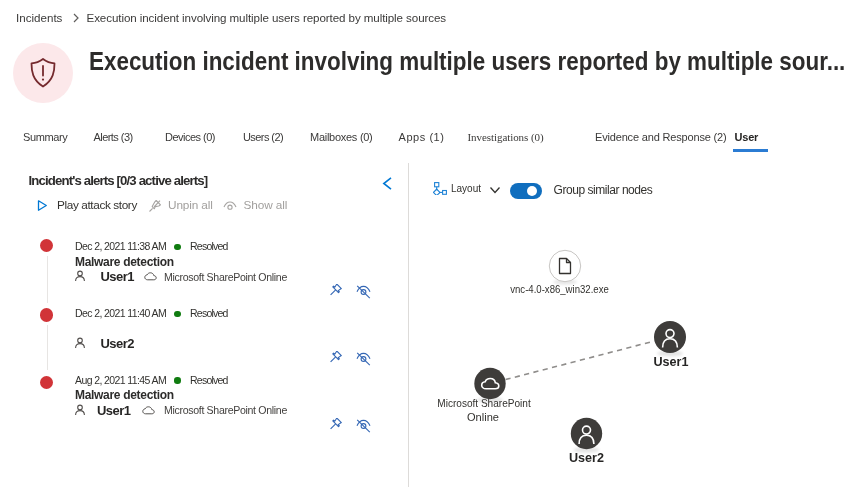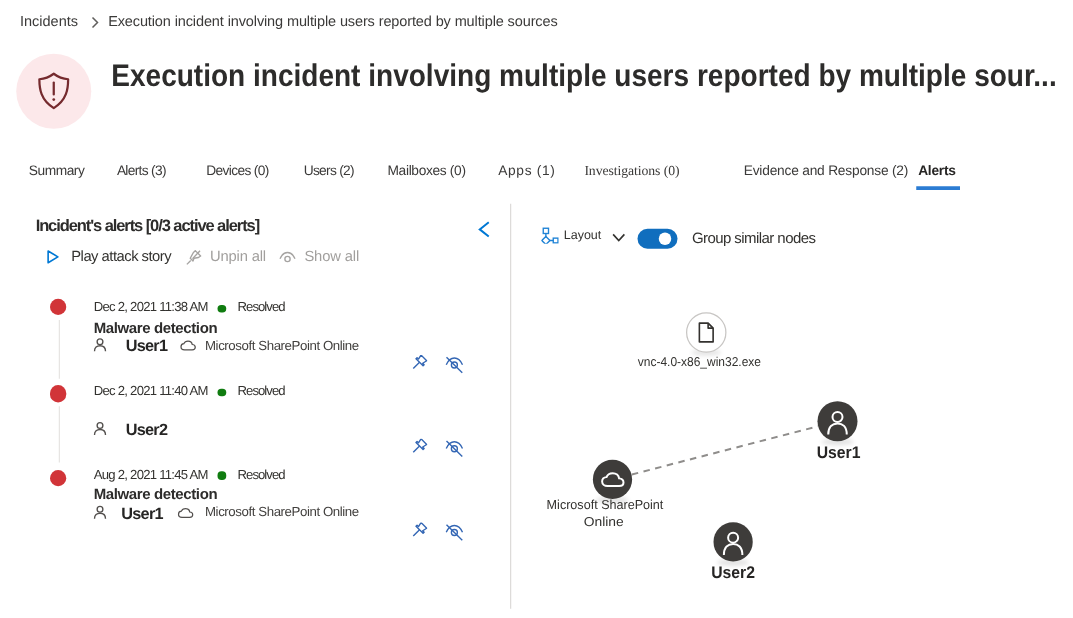--- a/index.html
+++ b/index.html
@@ -28,21 +28,21 @@
   <div class="abs" style="left:89px; top:46.6px; font-size:25px; font-weight:bold; transform-origin:0 0; transform:scaleX(0.897); color:#2d2c2b;">Execution incident involving multiple users reported by multiple sour...</div>
 
   <div class="abs" style="left:23px;  top:130.5px; font-size:11px; letter-spacing:-0.37px; color:#3b3a39;">Summary</div>
   <div class="abs" style="left:93.5px;top:130.5px; font-size:11px; letter-spacing:-0.55px; color:#3b3a39;">Alerts (3)</div>
   <div class="abs" style="left:165px; top:130.5px; font-size:11px; letter-spacing:-0.51px; color:#3b3a39;">Devices (0)</div>
   <div class="abs" style="left:243px; top:130.5px; font-size:11px; letter-spacing:-0.58px; color:#3b3a39;">Users (2)</div>
   <div class="abs" style="left:310px; top:130.5px; font-size:11px; letter-spacing:-0.27px; color:#3b3a39;">Mailboxes (0)</div>
   <div class="abs" style="left:398.5px; top:130.5px; font-size:11px; letter-spacing:0.55px; color:#3b3a39;">Apps (1)</div>
   <div class="abs" style="left:467.5px; top:130.5px; font-size:11px; letter-spacing:-0.07px; color:#3b3a39;font-family:Liberation Serif, serif;">Investigations (0)</div>
   <div class="abs" style="left:578px; top:130.5px; font-size:11px; letter-spacing:-0.17px; color:#3b3a39;margin-left:17px;">Evidence and Response (2)</div>
-  <div class="abs" style="left:734.5px; top:130.5px; font-size:11px; font-weight:600; letter-spacing:-0.19px; color:#262524;">Alerts</div>
+  <div class="abs" style="left:734.5px; top:130.5px; font-size:11px; font-weight:600; letter-spacing:-0.19px; color:#262524;">User</div>
   <div class="abs" style="left:733px; top:149px; width:34.5px; height:2.5px; background:#2b7cd3;"></div>
 
   <div class="abs" style="left:28.5px; top:172.9px; font-size:13.2px; font-weight:bold; letter-spacing:-0.86px; color:#2d2c2b;">Incident's alerts [0/3 active alerts]</div>
   <svg class="abs" style="left:380px; top:175.5px;" width="15" height="15" viewBox="0 0 15 15">
     <path d="M11 1.8 L3.8 7.5 L11 13.2" fill="none" stroke="#0078d4" stroke-width="1.6"></path>
   </svg>
 
   <svg class="abs" style="left:37px; top:198.5px;" width="11" height="13" viewBox="0 0 11 13">
     <path d="M1.5 1.8 L9.3 6.5 L1.5 11.2 Z" fill="none" stroke="#0078d4" stroke-width="1.3" stroke-linejoin="round"></path>
   </svg>

